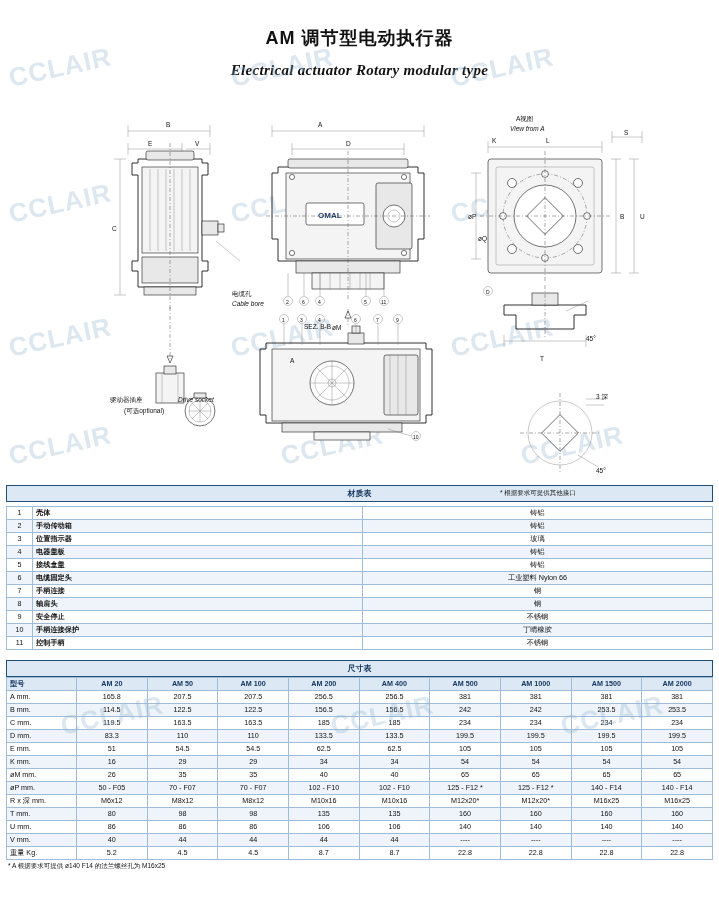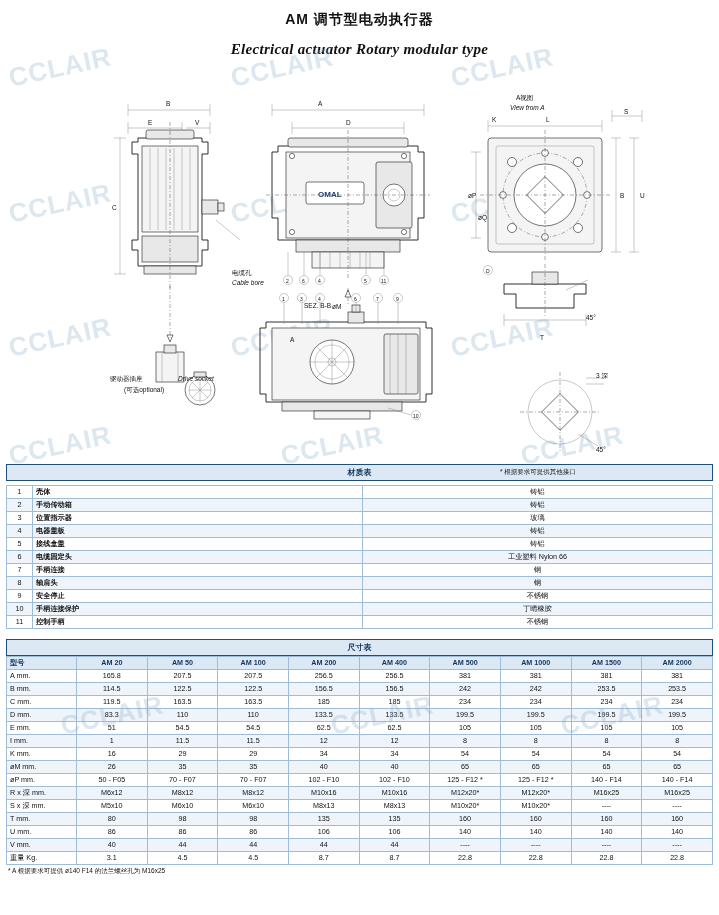--- a/index.html
+++ b/index.html
@@ -25,23 +25,23 @@
     letter-spacing: 1px;
     transform: rotate(-12deg);
     pointer-events: none;
     user-select: none;
     white-space: nowrap;
   }
 
   
   .title-cn {
     text-align: center;
-    font-size: 14px;
+    font-size: 18px;
     font-weight: bold;
-    padding-top: 11px;
+    padding-top: 26px;
     letter-spacing: 1px;
   }
   .title-en {
     text-align: center;
     font-family: "Liberation Serif", serif;
     font-style: italic;
     font-size: 15px;
     font-weight: bold;
     padding-top: 12px;
     letter-spacing: 0.3px;
@@ -528,32 +528,20 @@
             <td>54.5</td>
             <td>54.5</td>
             <td>62.5</td>
             <td>62.5</td>
             <td>105</td>
             <td>105</td>
             <td>105</td>
             <td>105</td>
           </tr>
           <tr>
-            <td>I mm.</td>
-            <td>1</td>
-            <td>11.5</td>
-            <td>11.5</td>
-            <td>12</td>
-            <td>12</td>
-            <td>8</td>
-            <td>8</td>
-            <td>8</td>
-            <td>8</td>
-          </tr>
-          <tr>
             <td>K mm.</td>
             <td>16</td>
             <td>29</td>
             <td>29</td>
             <td>34</td>
             <td>34</td>
             <td>54</td>
             <td>54</td>
             <td>54</td>
             <td>54</td>
@@ -588,32 +576,20 @@
             <td>M8x12</td>
             <td>M8x12</td>
             <td>M10x16</td>
             <td>M10x16</td>
             <td>M12x20*</td>
             <td>M12x20*</td>
             <td>M16x25</td>
             <td>M16x25</td>
           </tr>
           <tr>
-            <td>S x 深  mm.</td>
-            <td>M5x10</td>
-            <td>M6x10</td>
-            <td>M6x10</td>
-            <td>M8x13</td>
-            <td>M8x13</td>
-            <td>M10x20*</td>
-            <td>M10x20*</td>
-            <td>----</td>
-            <td>----</td>
-          </tr>
-          <tr>
             <td>T mm.</td>
             <td>80</td>
             <td>98</td>
             <td>98</td>
             <td>135</td>
             <td>135</td>
             <td>160</td>
             <td>160</td>
             <td>160</td>
             <td>160</td>
@@ -637,21 +613,21 @@
             <td>44</td>
             <td>44</td>
             <td>44</td>
             <td>----</td>
             <td>----</td>
             <td>----</td>
             <td>----</td>
           </tr>
           <tr>
             <td>重量 Kg.</td>
-            <td>3.1</td>
+            <td>5.2</td>
             <td>4.5</td>
             <td>4.5</td>
             <td>8.7</td>
             <td>8.7</td>
             <td>22.8</td>
             <td>22.8</td>
             <td>22.8</td>
             <td>22.8</td>
           </tr>
         </tbody>

